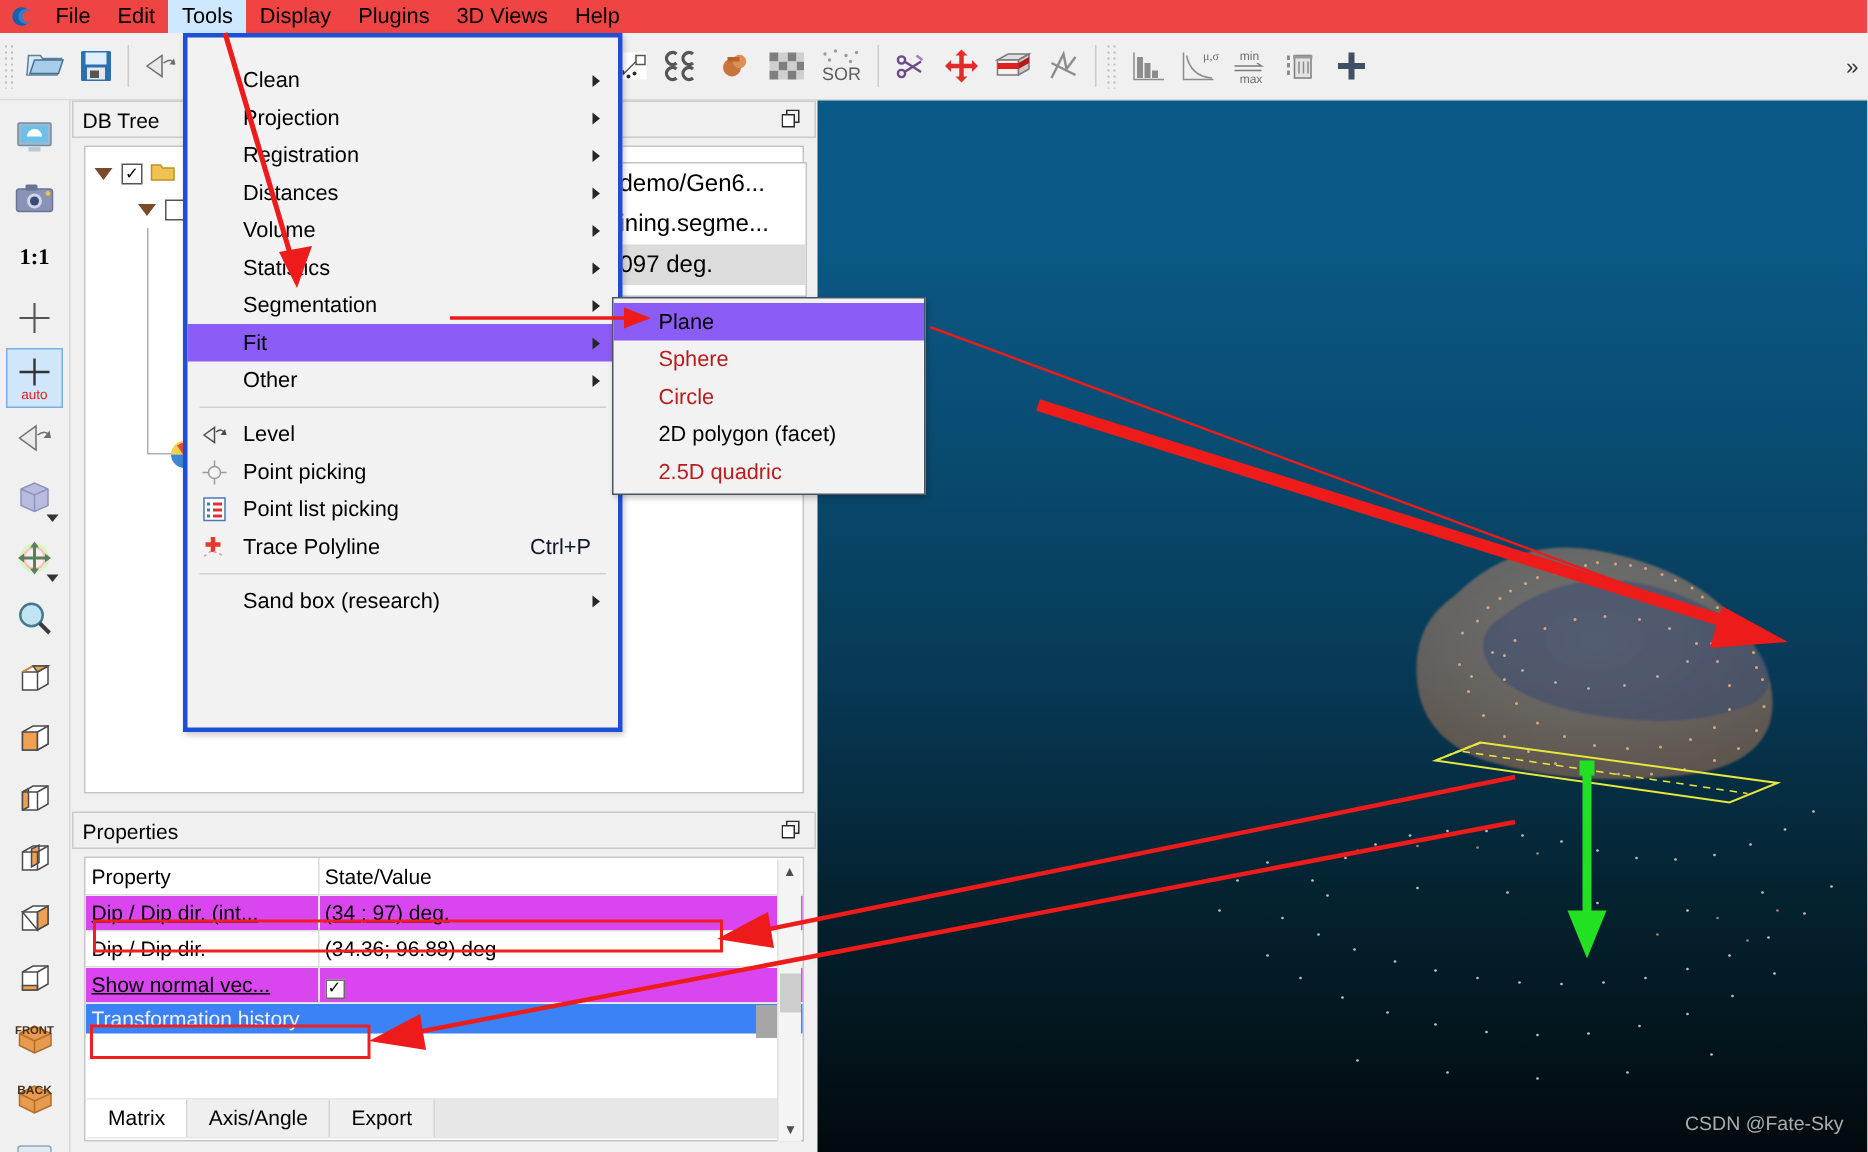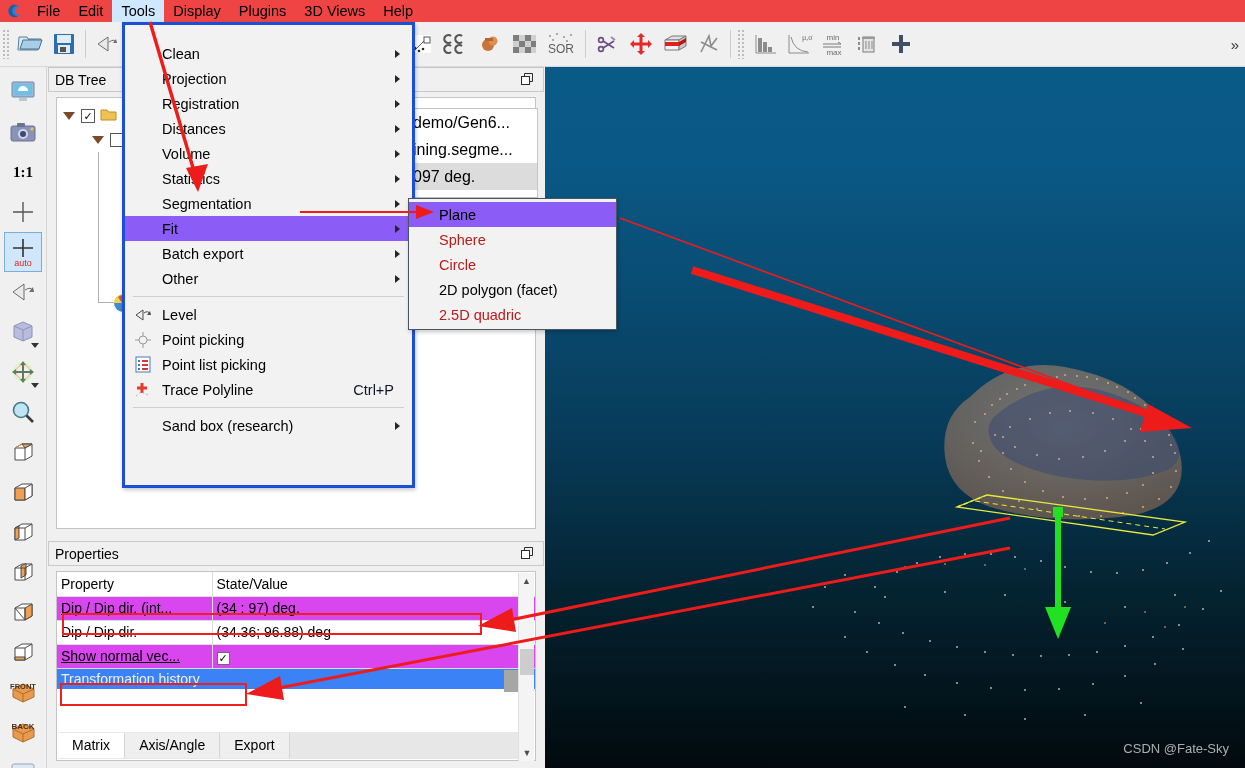--- a/index.html
+++ b/index.html
@@ -871,23 +871,20 @@
   <div class="mrow sub">
       <span>Statistics</span>
     </div>
   <div class="mrow sub">
       <span>Segmentation</span>
     </div>
   <div class="mrow sub sel">
       <span>Fit</span>
     </div>
   <div class="mrow sub">
-      <span>Batch export</span>
-    </div>
-  <div class="mrow sub">
       <span>Other</span>
     </div>
   <div class="msep"></div>
   <div class="mrow">
     <span class="mico">
       <svg width="18" height="16" viewBox="0 0 18 16">
           <path d="M2 8 L9 3 L9 13 Z" fill="#efefef" stroke="#4b4b4b"></path>
           <path d="M10 6 q4 -3 6 1" stroke="#4b4b4b" fill="none"></path>
           <path d="M16 4 l1 4 l-4 0z" fill="#4b4b4b"></path>
         </svg>

